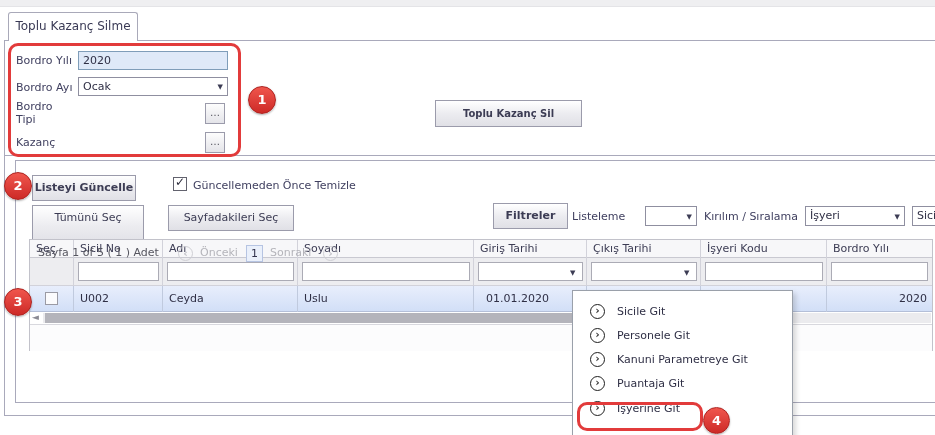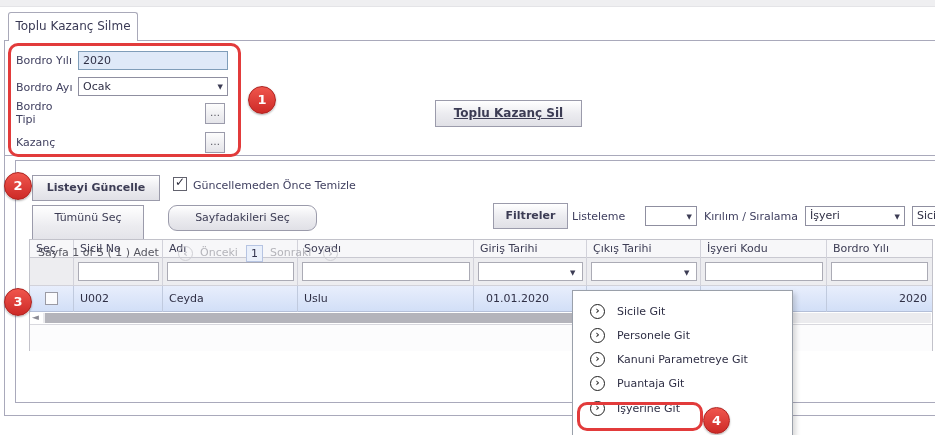--- a/index.html
+++ b/index.html
@@ -93,30 +93,30 @@
     <span>Ocak</span>
     <span class="carr">▼</span>
   </div>
 
   <div class="abs flabel" style="left:16px;top:100px;width:50px;">Bordro Tipi</div>
   <div class="dots-btn" style="left:205px;top:103px;height:21px;line-height:17px;"><span>…</span></div>
 
   <div class="abs flabel" style="left:16px;top:136px;">Kazanç</div>
   <div class="dots-btn" style="left:205px;top:132px;height:21px;line-height:17px;"><span>…</span></div>
 
-  <div class="btn bold" style="left:435px;top:100px;width:147px;height:27px;line-height:25px;font-size:12px;text-decoration:underline;">Toplu Kazanç Sil</div>
-
-  <div class="btn bold" style="left:32px;top:175px;width:128px;height:26px;line-height:24px;">Listeyi Güncelle</div>
+  <div class="btn bold" style="left:435px;top:100px;width:147px;height:27px;line-height:25px;font-size:10px;">Toplu Kazanç Sil</div>
+
+  <div class="btn bold" style="left:32px;top:175px;width:104px;height:26px;line-height:24px;">Listeyi Güncelle</div>
   <div class="cb" style="left:173px;top:177px;width:14px;height:14px;">
     <span class="tick">✓</span>
   </div>
   <div class="abs flabel" style="left:193px;top:179px;">Güncellemeden Önce Temizle</div>
 
   <div class="btn" style="left:32px;top:205px;width:112px;height:42px;line-height:24px;">Tümünü Seç</div>
-  <div class="btn" style="left:168px;top:205px;width:149px;height:26px;line-height:24px;border-radius:9px;">Sayfadakileri Seç</div>
+  <div class="btn" style="left:168px;top:205px;width:126px;height:26px;line-height:24px;">Sayfadakileri Seç</div>
   <div class="btn" style="left:375px;top:203px;width:110px;height:26px;line-height:24px;margin-top:40px;">Listeyi Temizle</div>
   <div class="btn bold" style="left:493px;top:203px;width:75px;height:26px;line-height:24px;">Filtreler</div>
 
   <div class="abs flabel" style="left:572px;top:210px;">Listeleme</div>
   <div class="combo" style="left:645px;top:206px;width:52px;height:20px;">
     <span class="carr" style="top:6px;">▼</span>
   </div>
   <div class="abs flabel" style="left:704px;top:210px;">Kırılım / Sıralama</div>
   <div class="combo" style="left:805px;top:206px;width:100px;height:20px;">
     <span>İşyeri</span>

